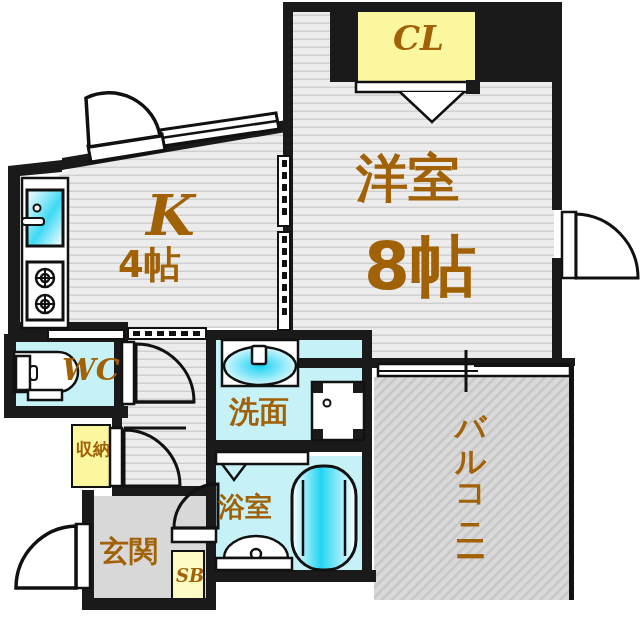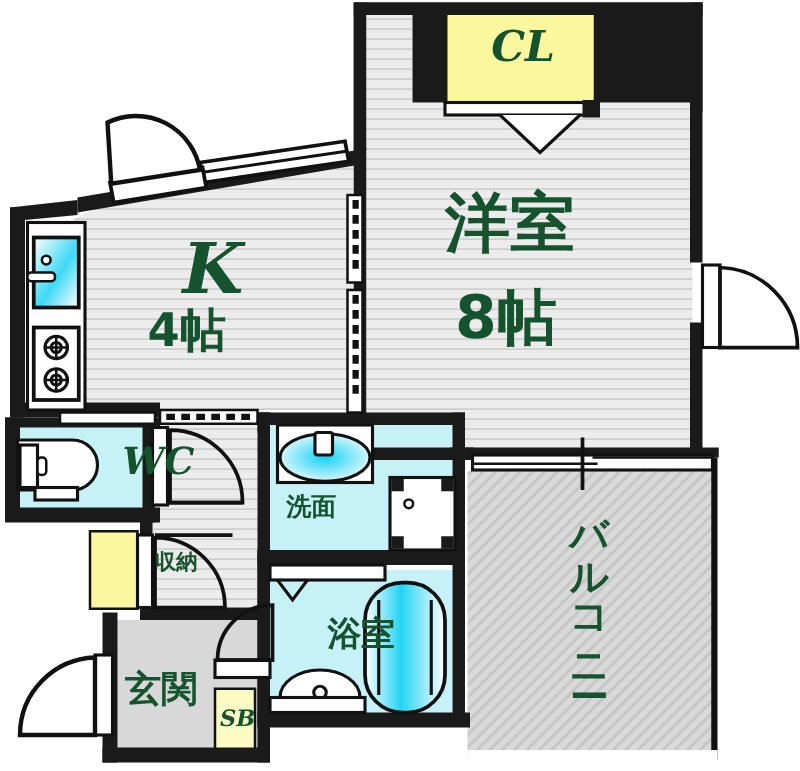--- a/index.html
+++ b/index.html
@@ -1,19 +1,19 @@
 <!DOCTYPE html>
 <html><head>
 <meta charset="utf-8">
 <style>
   html,body{margin:0;padding:0;background:#ffffff;}
   body{font-family:"Liberation Sans","DejaVu Sans",sans-serif;}
   #plan{position:relative;width:640px;height:617px;background:#ffffff;overflow:hidden;}
   #plan svg{position:absolute;left:0;top:0;}
-  .lbl{position:absolute;color:#14532d;font-weight:bold;white-space:nowrap;
+  .lbl{position:absolute;color:#a16207;font-weight:bold;white-space:nowrap;
        font-family:"DejaVu Sans","Liberation Sans",sans-serif;}
   .lbl-it{font-style:italic;font-family:"DejaVu Serif","Liberation Serif",serif;}
   .vert{writing-mode:vertical-rl;text-orientation:upright;letter-spacing:2px;}
 </style>
 </head>
 <body>
 
 <div id="plan">
 
 <svg width="640" height="617" viewBox="0 0 640 617">
@@ -258,32 +258,32 @@
   <g>
     <rect x="172" y="528" width="44" height="14" fill="#fff" stroke="#111" stroke-width="2.5"></rect>
     <path d="M174,528 A44,44 0 0 1 218,484 L218,528 Z" fill="none" stroke="#111" stroke-width="3"></path>
   </g>
 
 </svg>
 
 <div class="lbl lbl-it" style="left:393px;top:18px;font-size:34px;">CL</div>
 
 <div class="lbl" style="left:356px;top:144px;font-size:52px;">洋室</div>
-<div class="lbl" style="left:364px;top:222px;font-size:48px;">8帖</div>
+<div class="lbl" style="left:364px;top:222px;font-size:66px;">8帖</div>
 
 <div class="lbl lbl-it" style="left:146px;top:182px;font-size:56px;">K</div>
 <div class="lbl" style="left:118px;top:240px;font-size:37px;">4帖</div>
 
-<div class="lbl lbl-it" style="left:62px;top:352px;font-size:30px;margin-left:36px;">WC</div>
-
-<div class="lbl" style="left:76px;top:438px;font-size:17px;margin-left:48px;">収納</div>
-
-<div class="lbl" style="left:229px;top:392px;font-size:20px;">洗面</div>
-
-<div class="lbl" style="left:218px;top:489px;font-size:27px;margin-left:44px;">浴室</div>
+<div class="lbl lbl-it" style="left:62px;top:352px;font-size:30px;">WC</div>
+
+<div class="lbl" style="left:76px;top:438px;font-size:17px;">収納</div>
+
+<div class="lbl" style="left:229px;top:392px;font-size:30px;">洗面</div>
+
+<div class="lbl" style="left:218px;top:489px;font-size:27px;">浴室</div>
 
 <div class="lbl" style="left:100px;top:532px;font-size:29px;">玄関</div>
 
 <div class="lbl lbl-it" style="left:176px;top:565px;font-size:18px;">SB</div>
 
 <div class="lbl vert" style="left:450px;top:392px;font-size:31px;">バルコニー</div>
 
 </div>
 
 </body></html>

